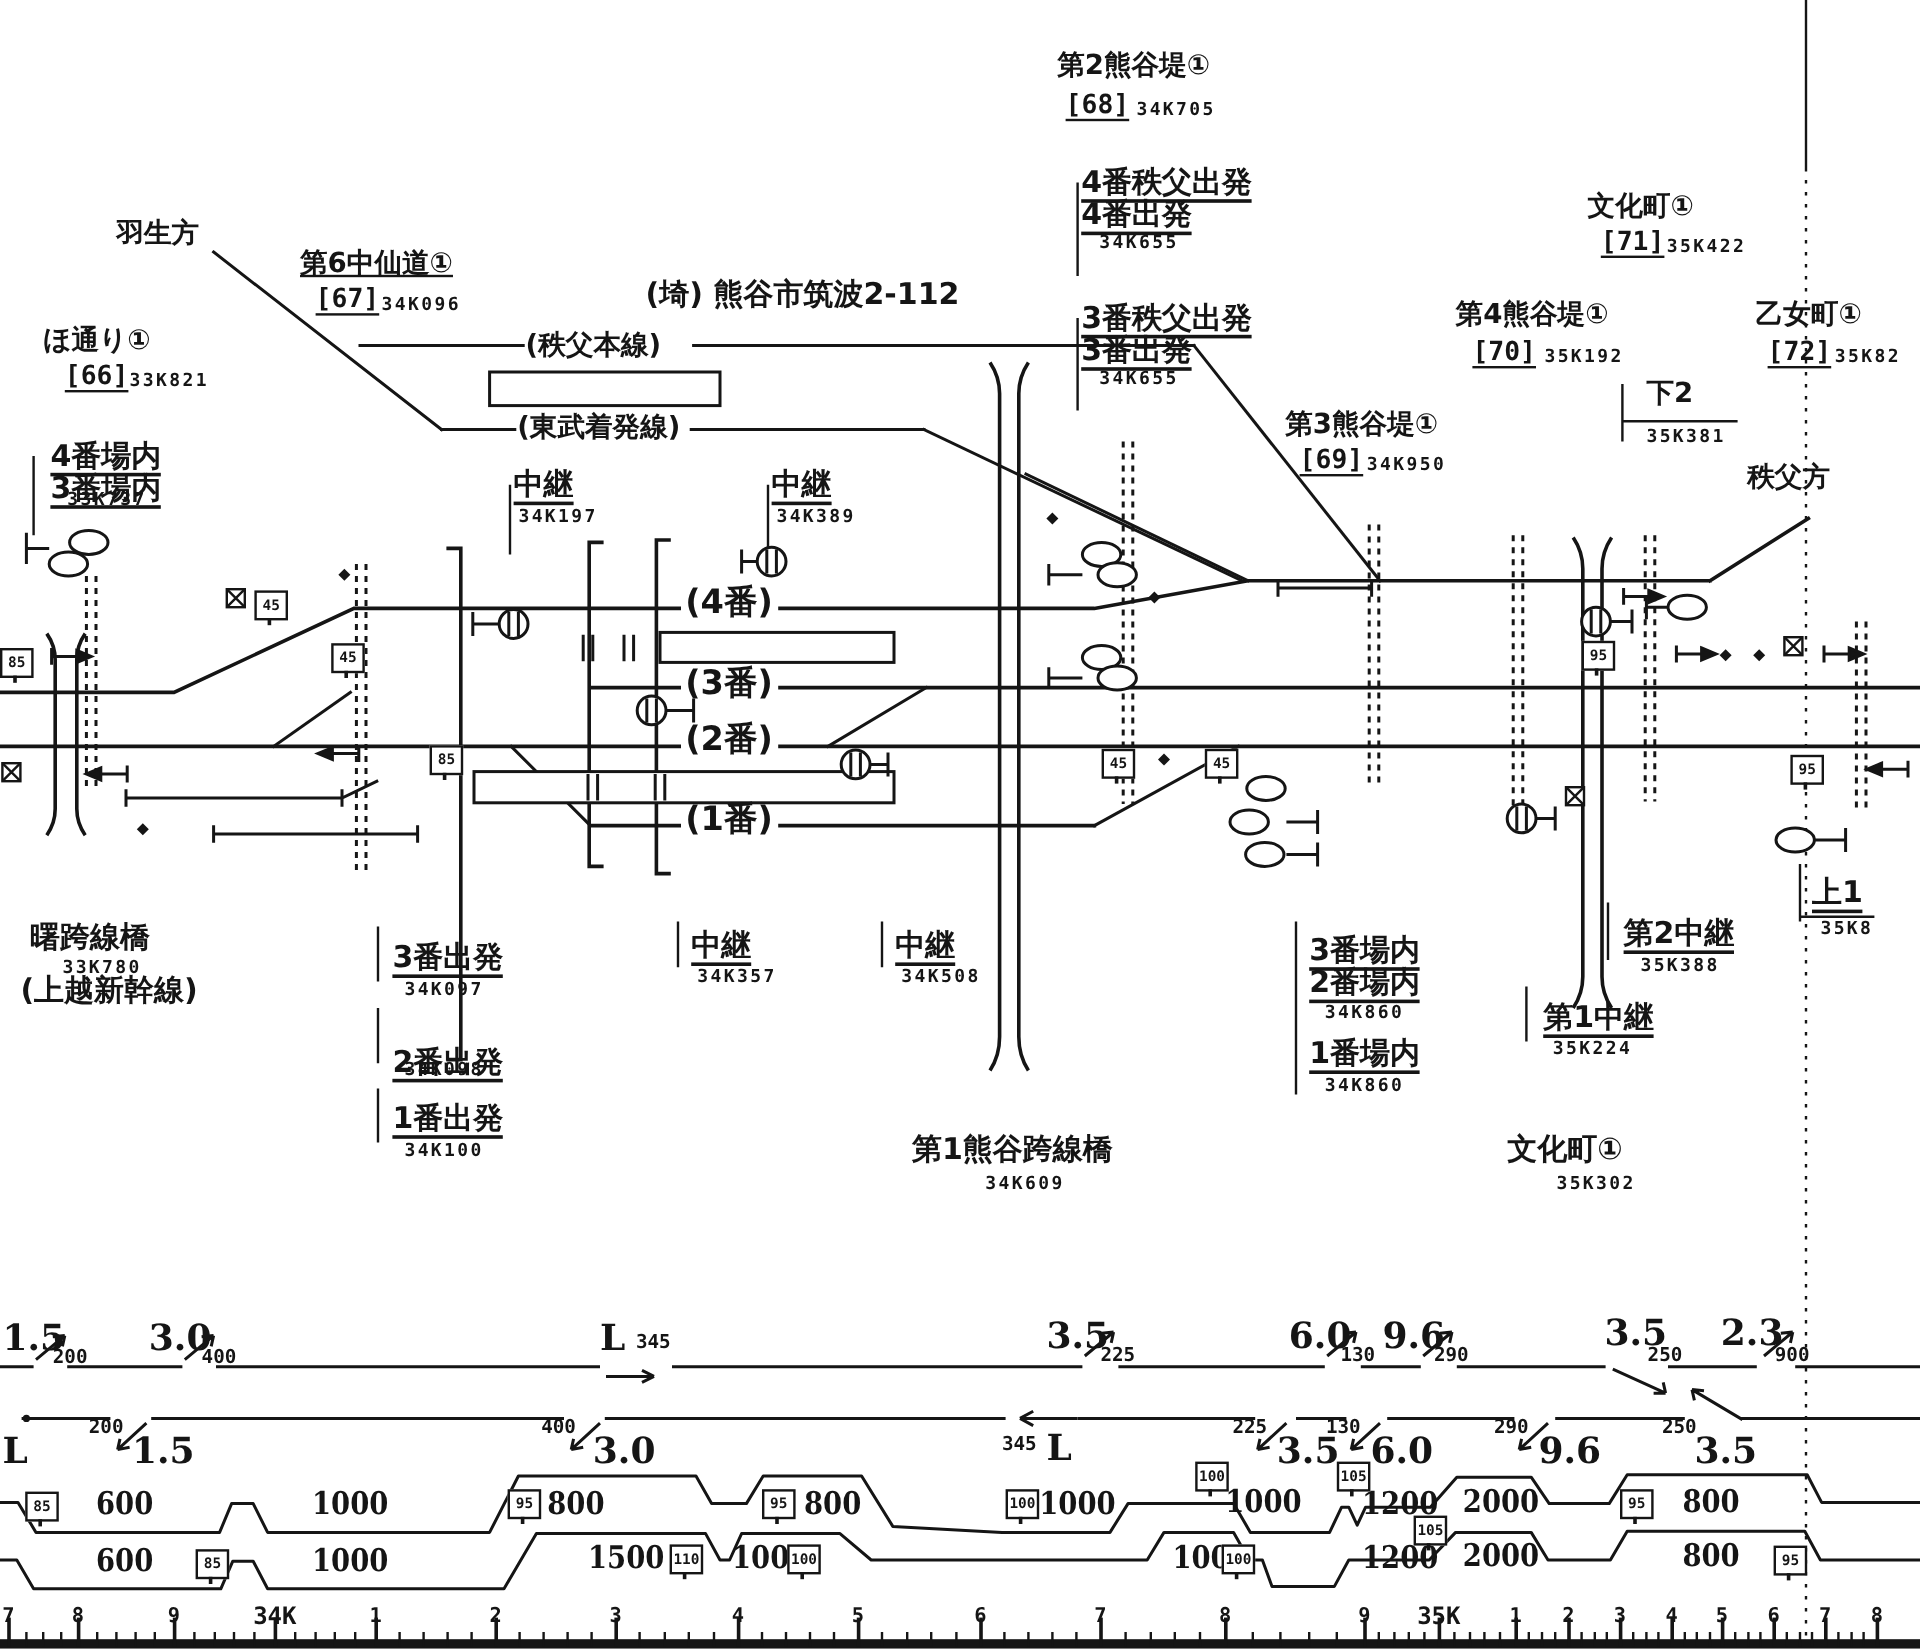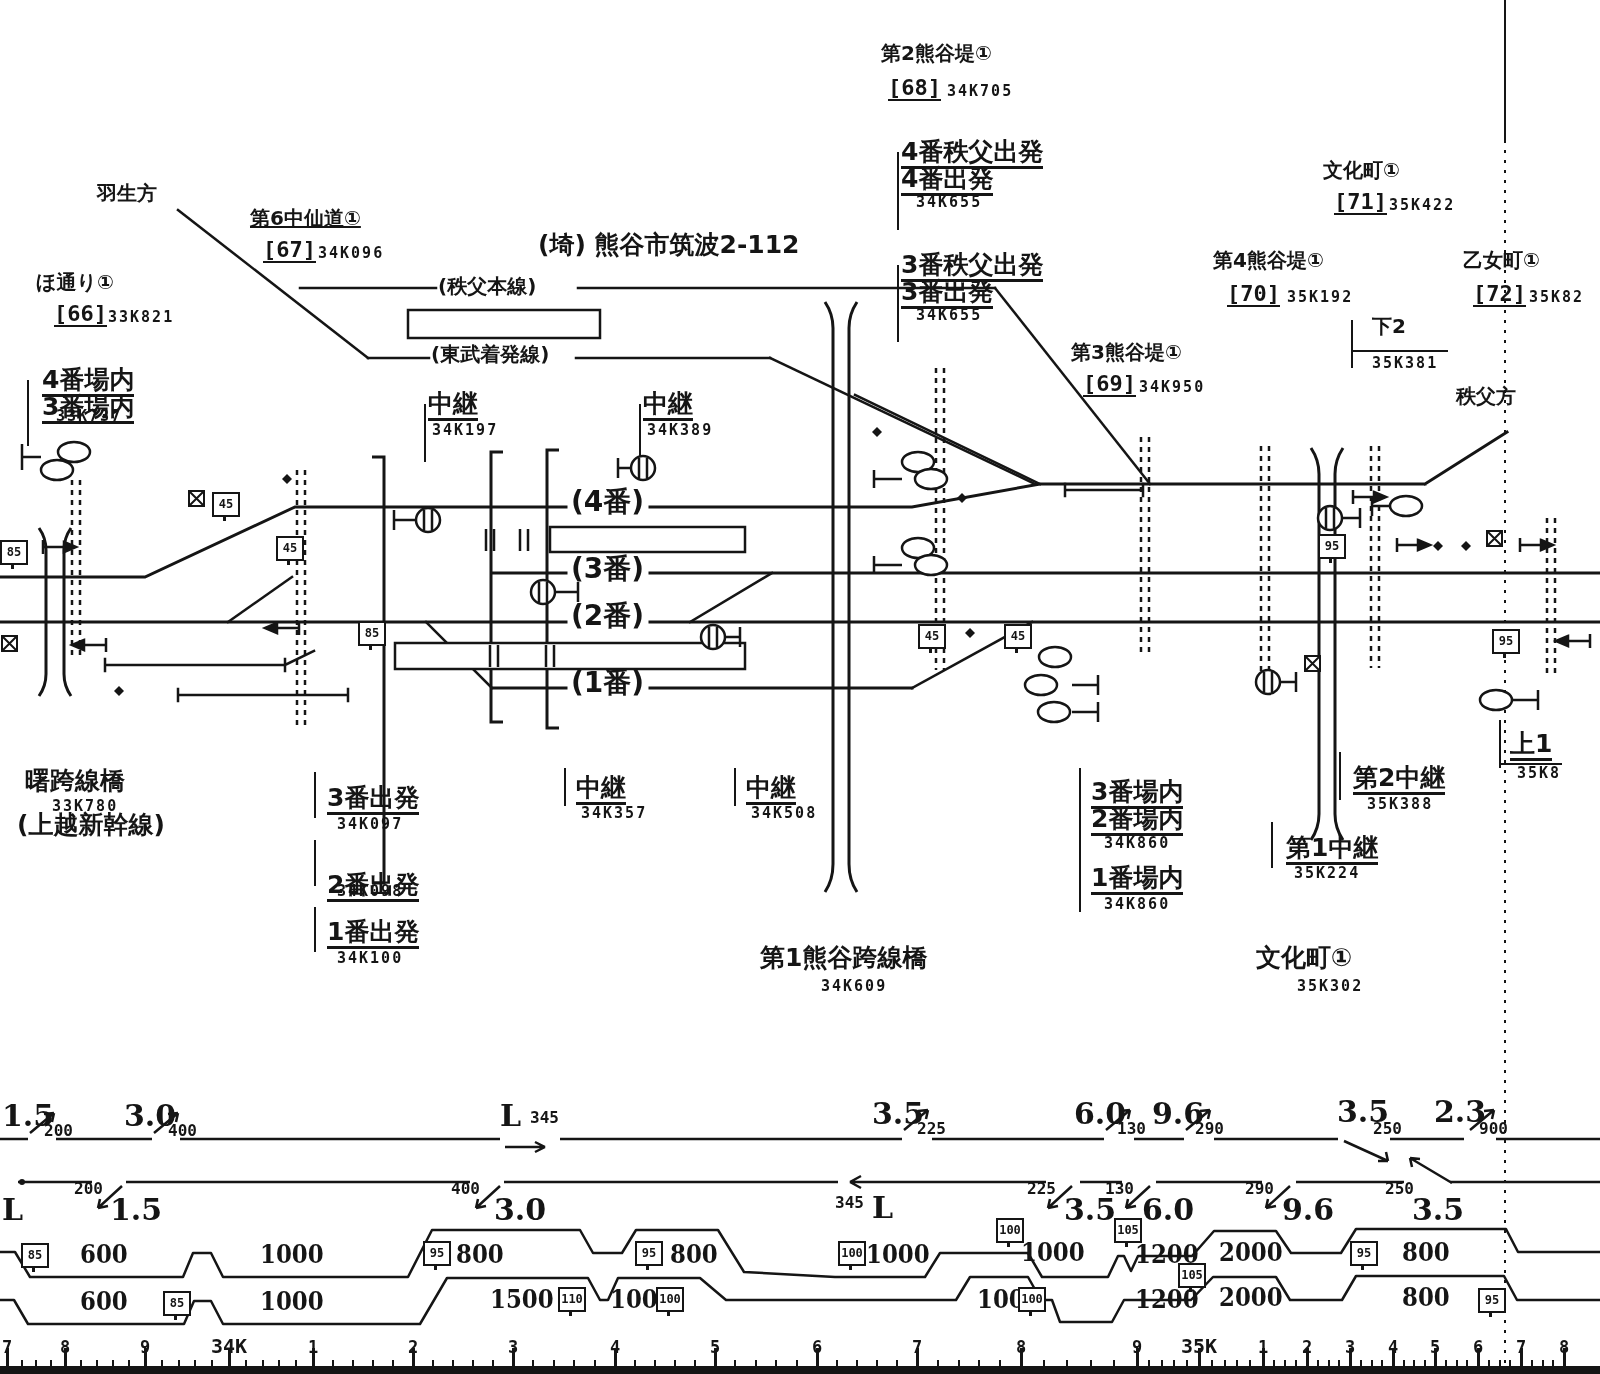--- a/index.html
+++ b/index.html
@@ -1,20 +1,20 @@
 <!DOCTYPE html>
 <html><head>
 <meta charset="utf-8">
 <style>
   html,body{margin:0;padding:0;background:#888;}
   #page{position:relative;width:1600px;height:1374px;background:#ffffff;overflow:hidden;
         font-family:"DejaVu Sans",sans-serif;color:#151515;}
   #art{position:absolute;left:0;top:0;}
   .t{position:absolute;white-space:nowrap;font-weight:bold;color:#151515;line-height:1.05;}
-  .f27{font-size:20px;}
+  .f27{font-size:23px;}
   .f28{font-size:28px;}
   .f25{font-size:25px;}
   .u{border-bottom:3px solid #151515;padding-bottom:1px;}
   .km{font-size:15px;font-family:"DejaVu Sans Mono",monospace;letter-spacing:2px;}
   .num{font-size:22px;font-family:"DejaVu Sans Mono",monospace;border-bottom:2px solid #151515;}
   .g{font-size:30px;font-family:"Deja Vu Serif","DejaVu Serif",serif;}
   .gl{font-size:16px;font-family:"DejaVu Sans Mono",monospace;}
   .v{font-size:26px;font-family:"DejaVu Serif",serif;transform:scaleX(.88);transform-origin:left top;}
   .spdbox{position:absolute;width:24px;height:21px;border:2.5px solid #151515;background:#fff;
           font-size:12px;font-weight:bold;text-align:center;line-height:20px;

